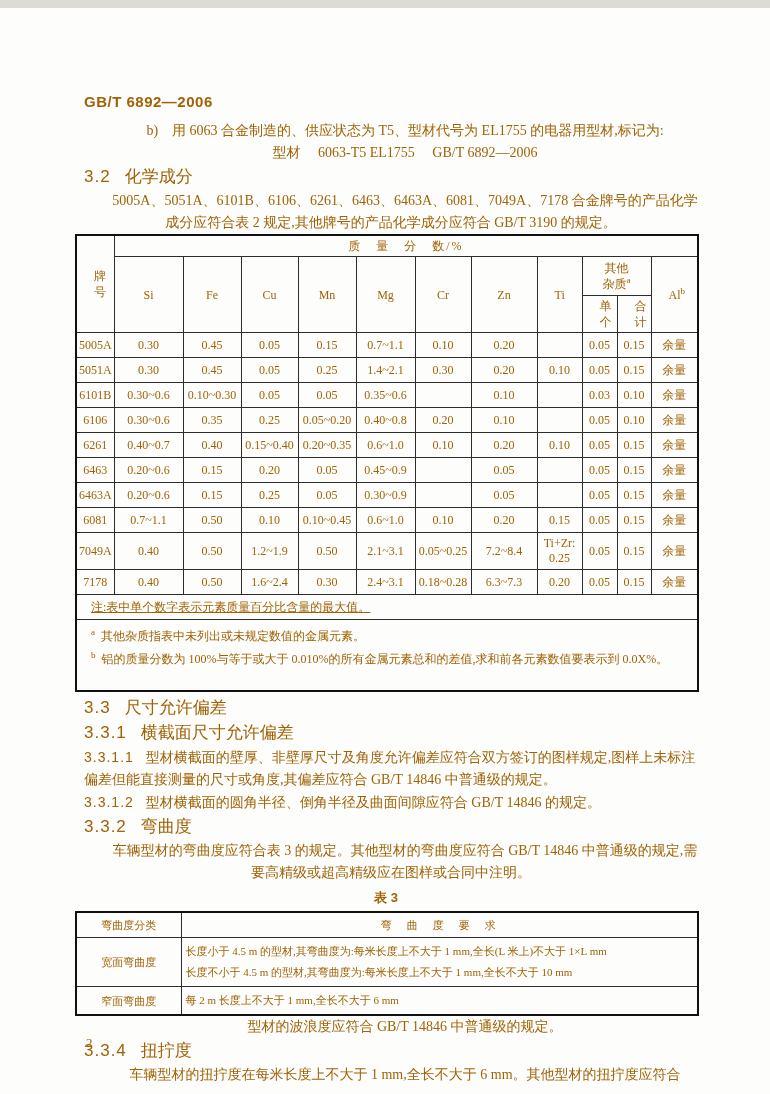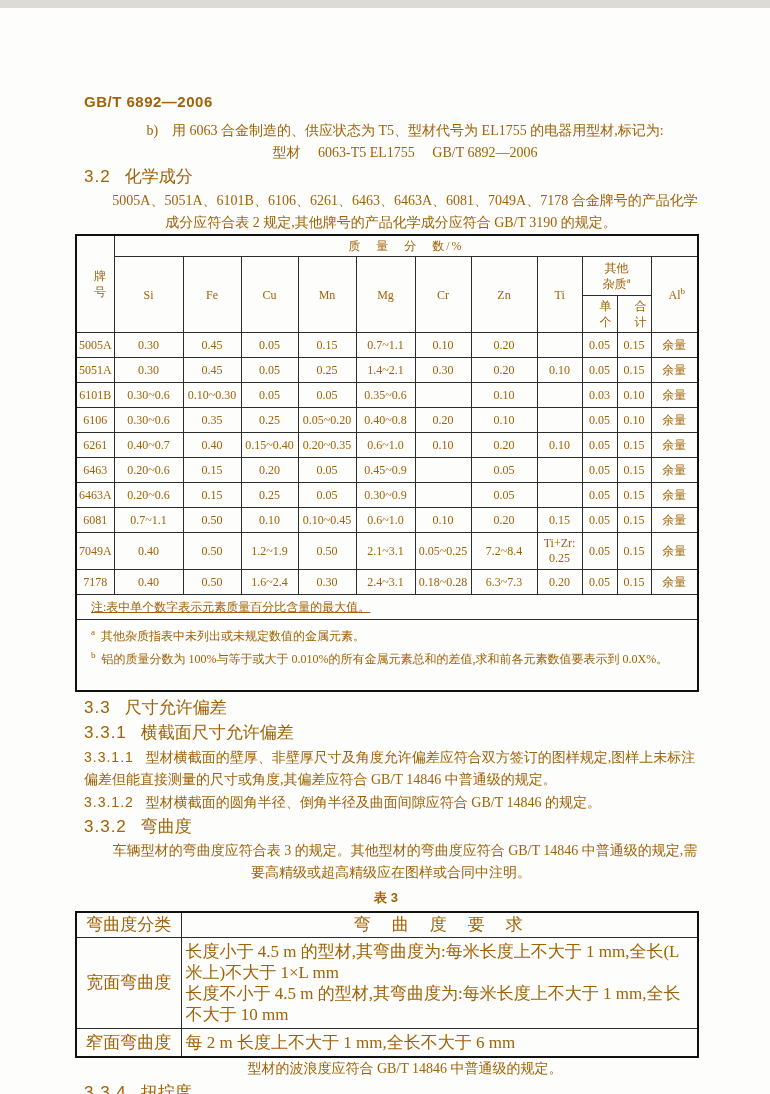--- a/index.html
+++ b/index.html
@@ -59,21 +59,21 @@
   sup{font-size:9px;line-height:0;}
   .note-cell{
     text-align:left;padding:4px 6px 4px 14px;text-decoration:underline;
   }
   .fn-cell{text-align:left;padding:3px 10px 18px 14px;}
   .fn{padding-left:16px;text-indent:-16px;margin:3px 0;line-height:20px;}
   .fn sup{margin-right:6px;}
   .t3 .cat-col{width:105px;}
   .t3 .req-head{letter-spacing:2px;}
   .t3 td.req{text-align:left;padding:3px 4px;}
-  .t3 td{padding:4px 2px;font-size:17px;}
+  .t3 td{padding:4px 2px;font-size:11px;}
   .t3 .req div{line-height:21px;}
   .sect-gap{margin-top:4px;}
   .page-number{
     position:absolute;left:86px;top:1024px;
     font-size:13px;
   }
 </style>
 </head>
 <body>
 

